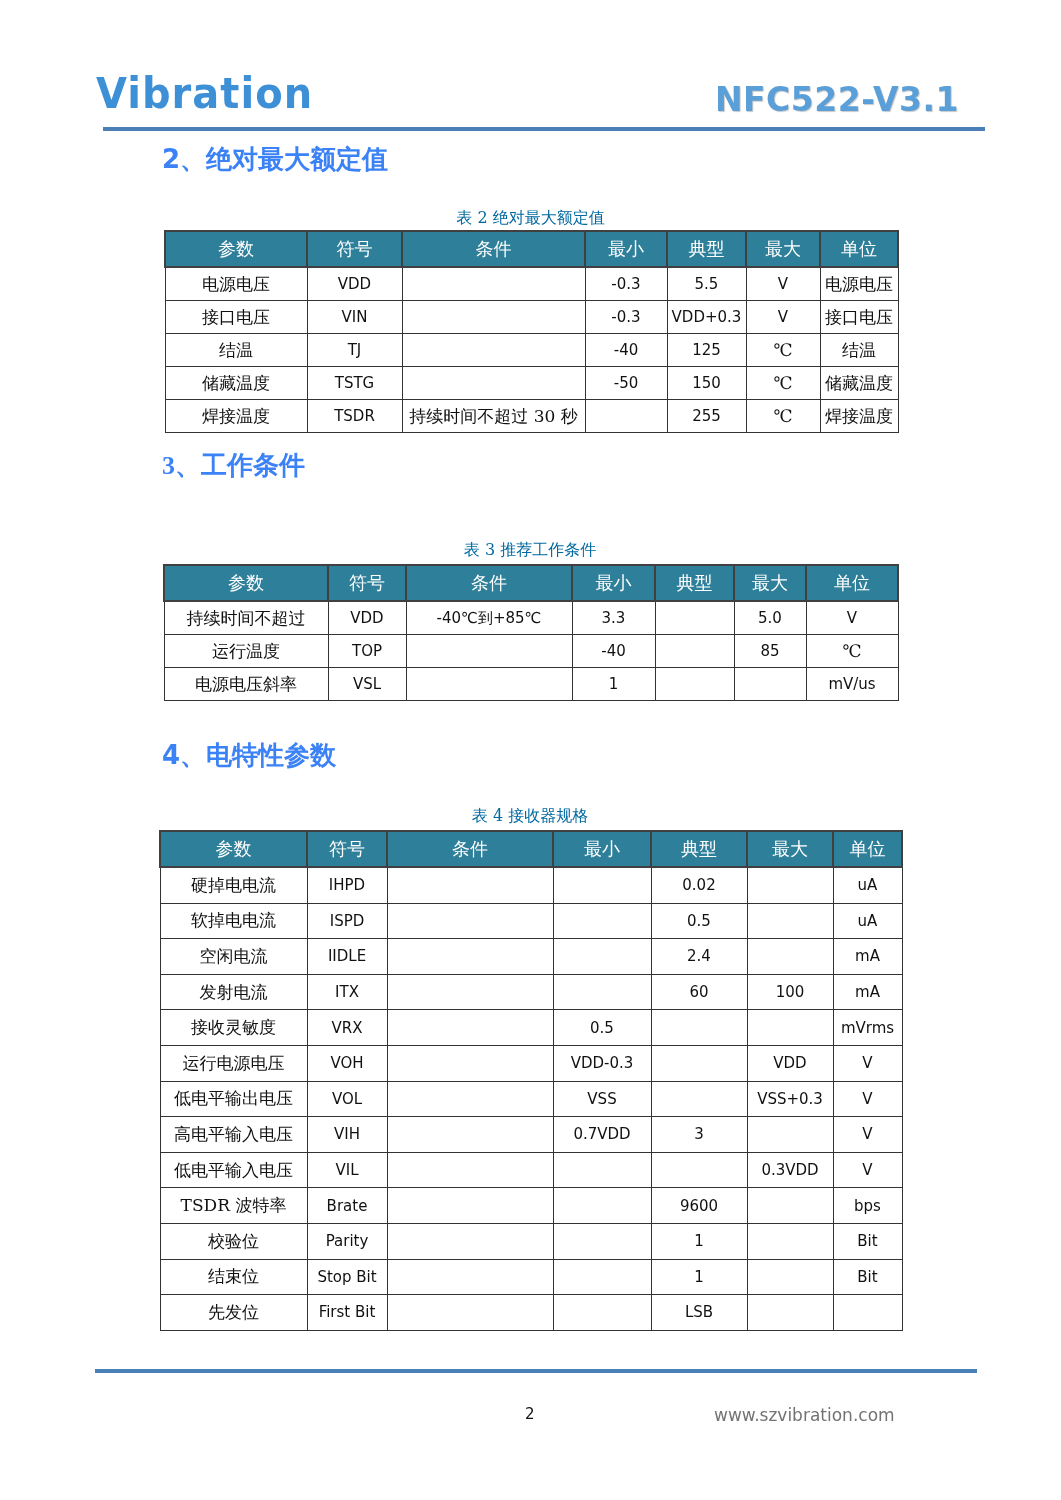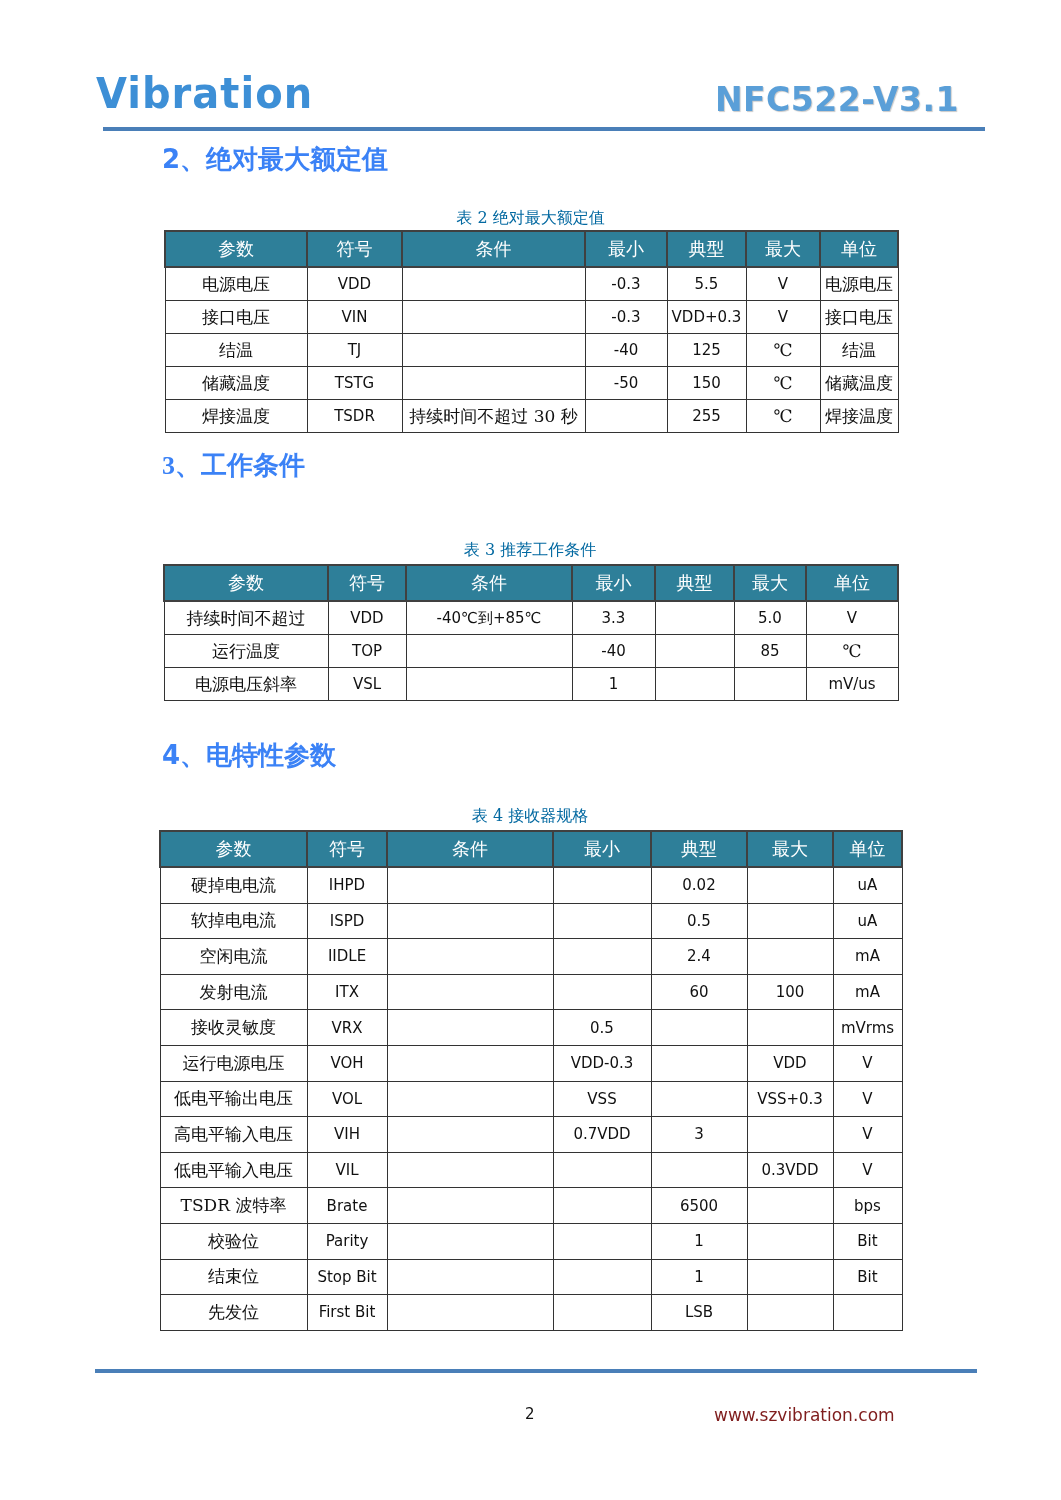--- a/index.html
+++ b/index.html
@@ -22,21 +22,21 @@
        padding: 0; white-space: nowrap; overflow: hidden; }
   td.cn { font-family: "DejaVu Serif", serif; font-size: 17px; margin-left: 16px; }
   td.en { font-family: "DejaVu Sans", sans-serif; font-size: 15px; }
   #t2 { left: 164px; top: 230px; width: 733px; }
   #t2 td { height: 32px; }
   #t3 { left: 163px; top: 564px; width: 734px; }
   #t3 td { height: 32px; }
   #t4 { left: 159px; top: 830px; width: 742px; }
   #t4 td { height: 34.6px; }
   .page-num { position: absolute; left: 525px; top: 1405px; font-family: "DejaVu Sans", sans-serif; font-size: 15px; }
-  .site { position: absolute; left: 714px; top: 1405px; font-family: "DejaVu Sans", sans-serif; font-size: 17px; color: #7f1d1d; }
+  .site { position: absolute; left: 714px; top: 1405px; font-family: "DejaVu Sans", sans-serif; font-size: 17px; color: #737373; }
 </style>
 </head>
 <body>
 
 <div class="logo">Vibration</div>
 <div class="model">NFC522-V3.1</div>
 <div class="hr-top"></div>
 
 <div class="section-title" style="top:142px;">2、绝对最大额定值</div>
 <div class="caption" style="left:164px; width:733px; top:208px;">表 2 绝对最大额定值</div>
@@ -267,21 +267,21 @@
         <td class="en"></td>
         <td class="en"></td>
         <td class="en">0.3VDD</td>
         <td class="en">V</td>
       </tr>
       <tr>
         <td class="cn">TSDR 波特率</td>
         <td class="en">Brate</td>
         <td class="en"></td>
         <td class="en"></td>
-        <td class="en">6500</td>
+        <td class="en">9600</td>
         <td class="en"></td>
         <td class="en">bps</td>
       </tr>
       <tr>
         <td class="cn">校验位</td>
         <td class="en">Parity</td>
         <td class="en"></td>
         <td class="en"></td>
         <td class="en">1</td>
         <td class="en"></td>

